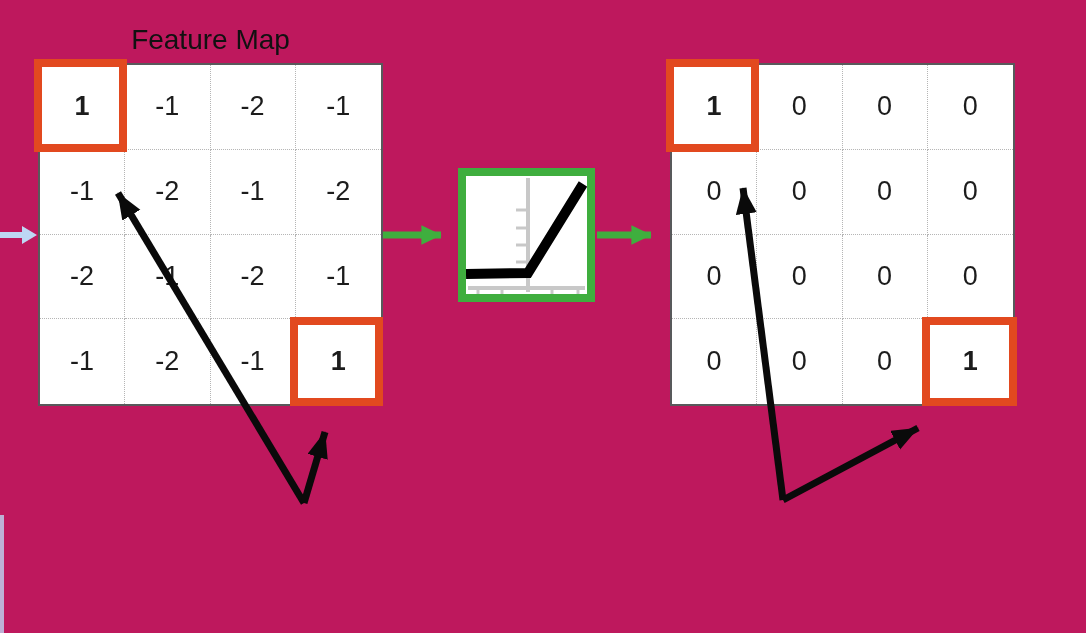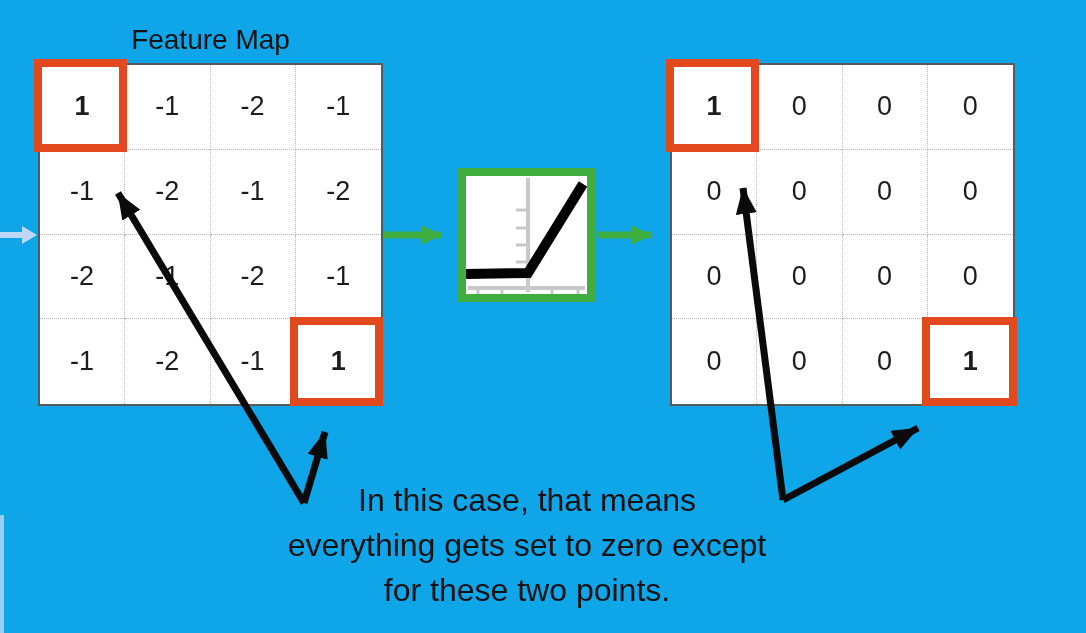--- a/index.html
+++ b/index.html
@@ -1,17 +1,17 @@
 <!DOCTYPE html>
 <html style="--red: #e2491f; --green: #3fae3e; --blue: #bed7f4; --black: #0a0a0a; --gridBorder: #58595b; --gridInner: #b5b5b5; --text: #1c1c1c;"><head>
 <meta charset="utf-8">
 <style>
   html,body{margin:0;padding:0;background:#fff;}
   .canvas{
-    position:relative;width:1086px;height:633px;background:#0ea5e9;overflow:hidden;
+    position:relative;width:1086px;height:633px;background:#be185d;overflow:hidden;
     font-family:"Liberation Sans",sans-serif;color:var(--text,#1c1c1c);
   }
   .grid-title{
     position:absolute;top:22px;height:36px;line-height:36px;
     font-size:28px;text-align:center;color:#111;
   }
   .title-left{left:38px;width:345px;}
   .title-right{left:670px;width:345px;}
   .grid{
     position:absolute;top:63px;width:345px;height:343px;
@@ -138,20 +138,15 @@
     <line x1="383" y1="235" x2="441" y2="235" style="stroke:var(--green,#3fae3e)" stroke-width="7" marker-end="url(#mGreen)"></line>
     <line x1="597" y1="235" x2="651" y2="235" style="stroke:var(--green,#3fae3e)" stroke-width="7" marker-end="url(#mGreen)"></line>
 
     <line x1="304" y1="503" x2="118" y2="193" style="stroke:var(--black,#0a0a0a)" stroke-width="7" marker-end="url(#mBlack)"></line>
     <line x1="304" y1="503" x2="325" y2="432" style="stroke:var(--black,#0a0a0a)" stroke-width="7" marker-end="url(#mBlack)"></line>
 
     <line x1="783" y1="500" x2="743" y2="188" style="stroke:var(--black,#0a0a0a)" stroke-width="7" marker-end="url(#mBlack)"></line>
     <line x1="783" y1="500" x2="918" y2="428" style="stroke:var(--black,#0a0a0a)" stroke-width="7" marker-end="url(#mBlack)"></line>
   </svg>
 
-  <div class="caption">
-    <div>In this case, that means</div>
-    <div>everything gets set to zero except</div>
-    <div>for these two points.</div>
-  </div>
 
   <div class="blue-sliver"></div>
 </div>
 
 </body></html>

